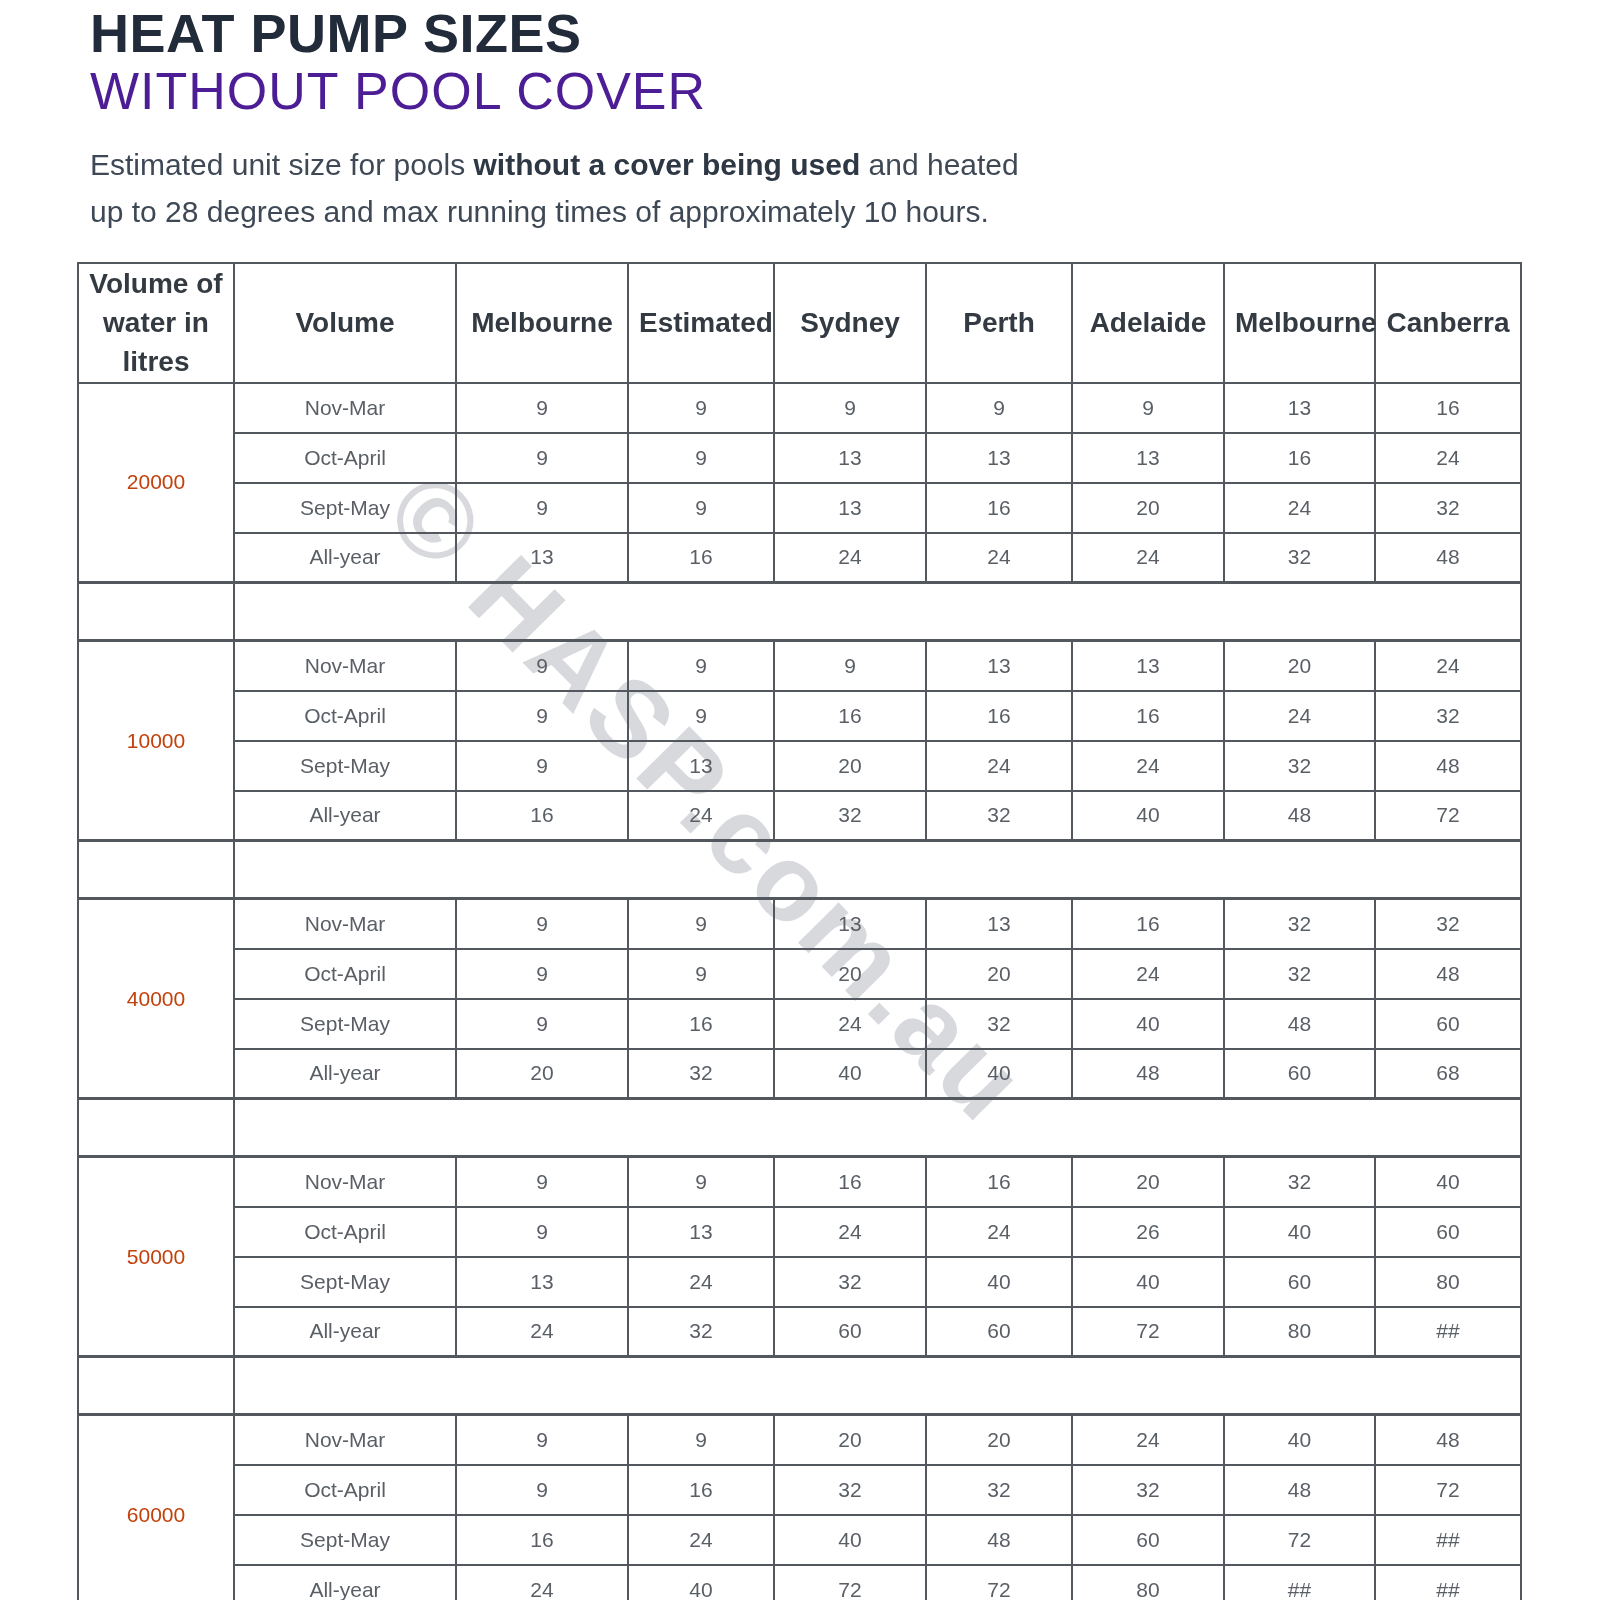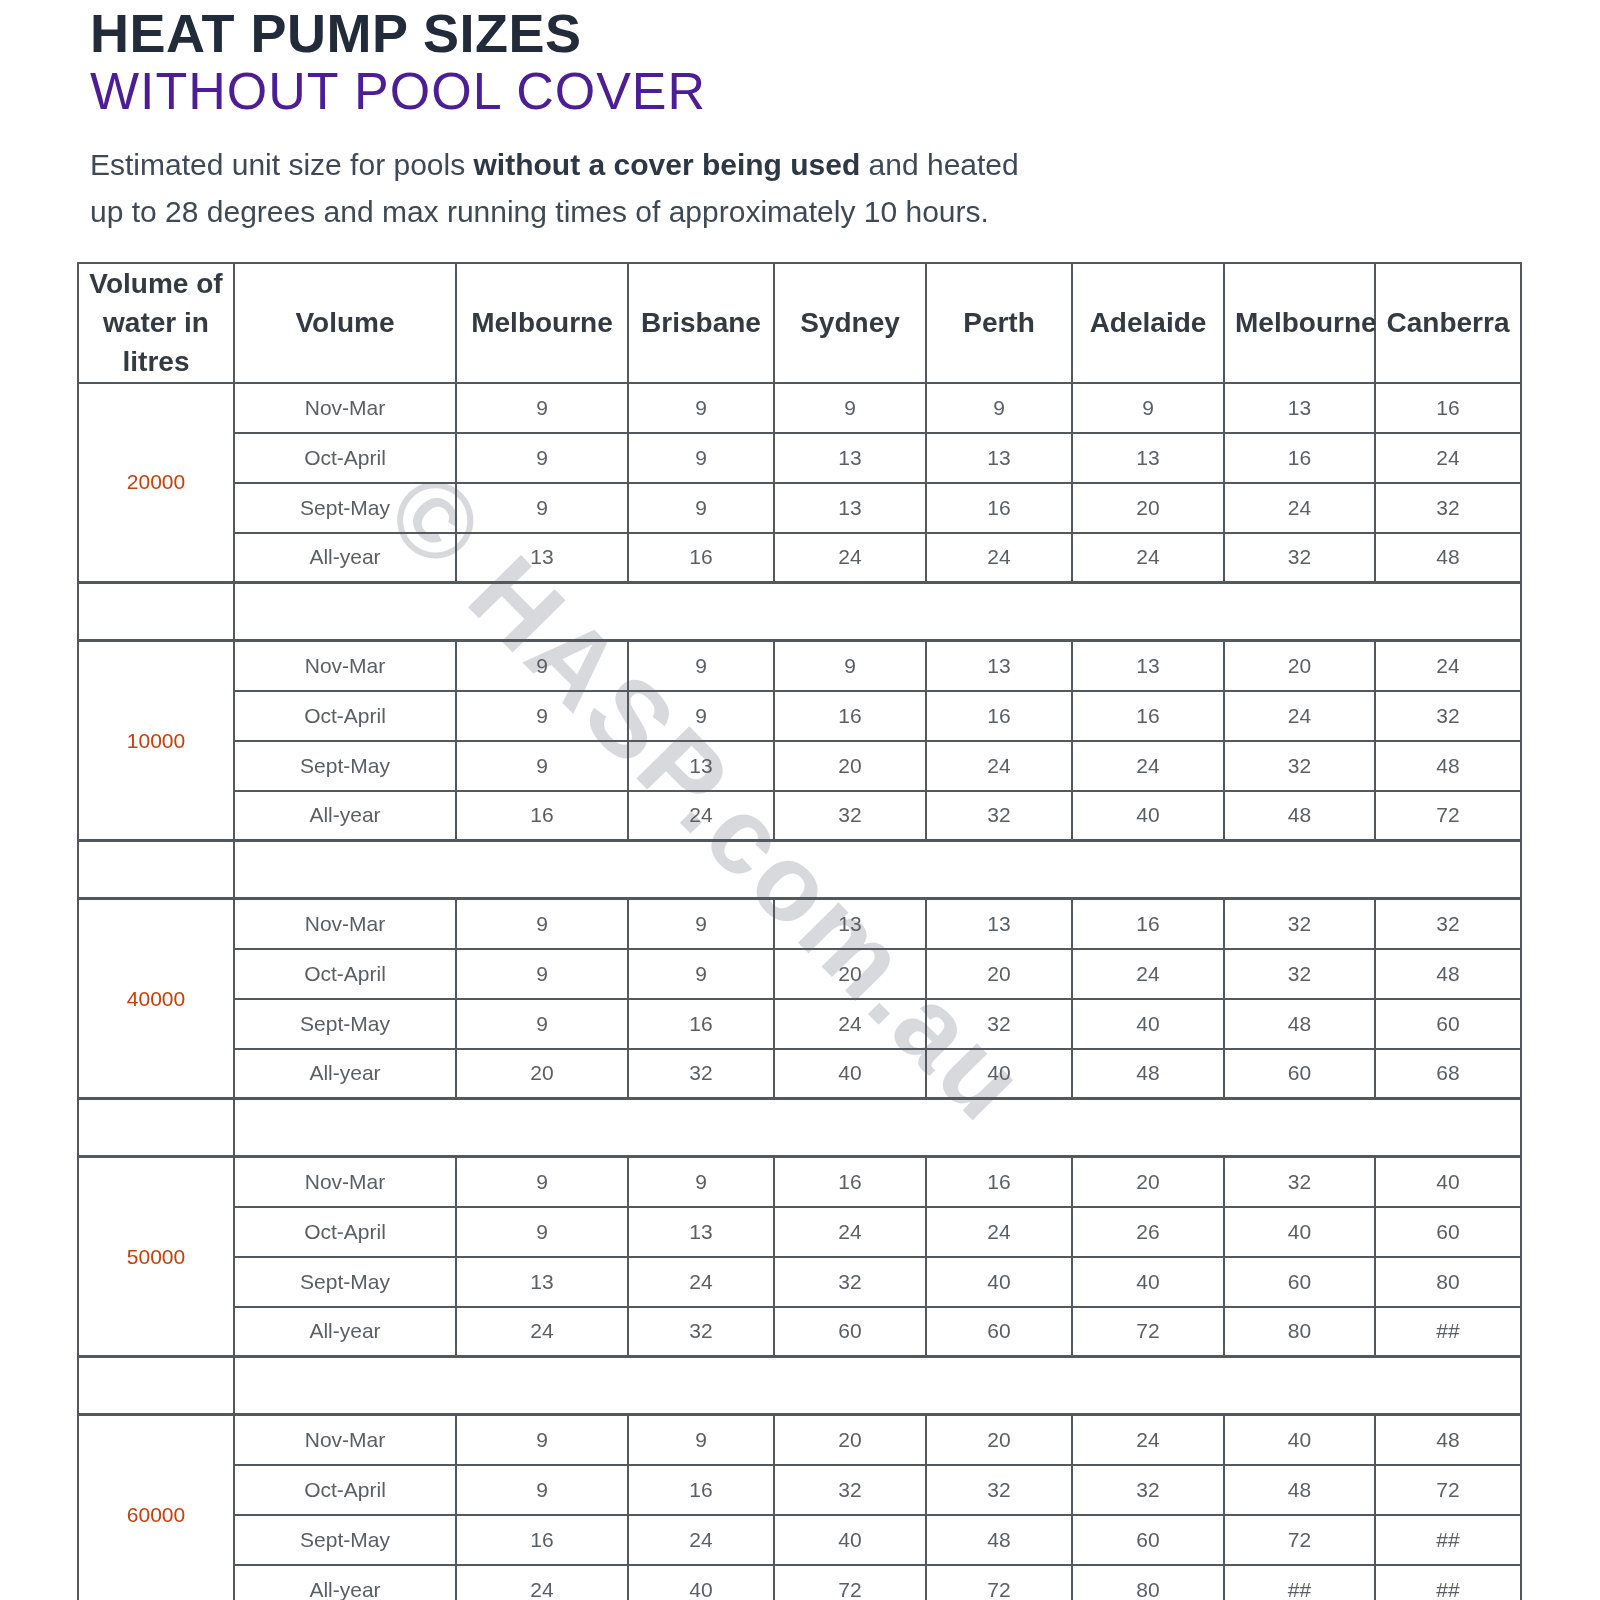--- a/index.html
+++ b/index.html
@@ -125,21 +125,21 @@
       <col style="width:146px">
       <col style="width:152px">
       <col style="width:151px">
       <col style="width:146px">
     </colgroup>
     <thead>
         <tr>
           <th>Volume of water in litres</th>
           <th>Volume</th>
           <th>Melbourne</th>
-          <th>Brisbane</th>
+          <th>Estimated</th>
           <th>Sydney</th>
           <th>Perth</th>
           <th>Adelaide</th>
           <th>Melbourne</th>
           <th>Canberra</th>
         </tr>
       </thead>
     <tbody>
         <tr class="data-row">
           <td rowspan="4" class="volume-cell">20000</td>

